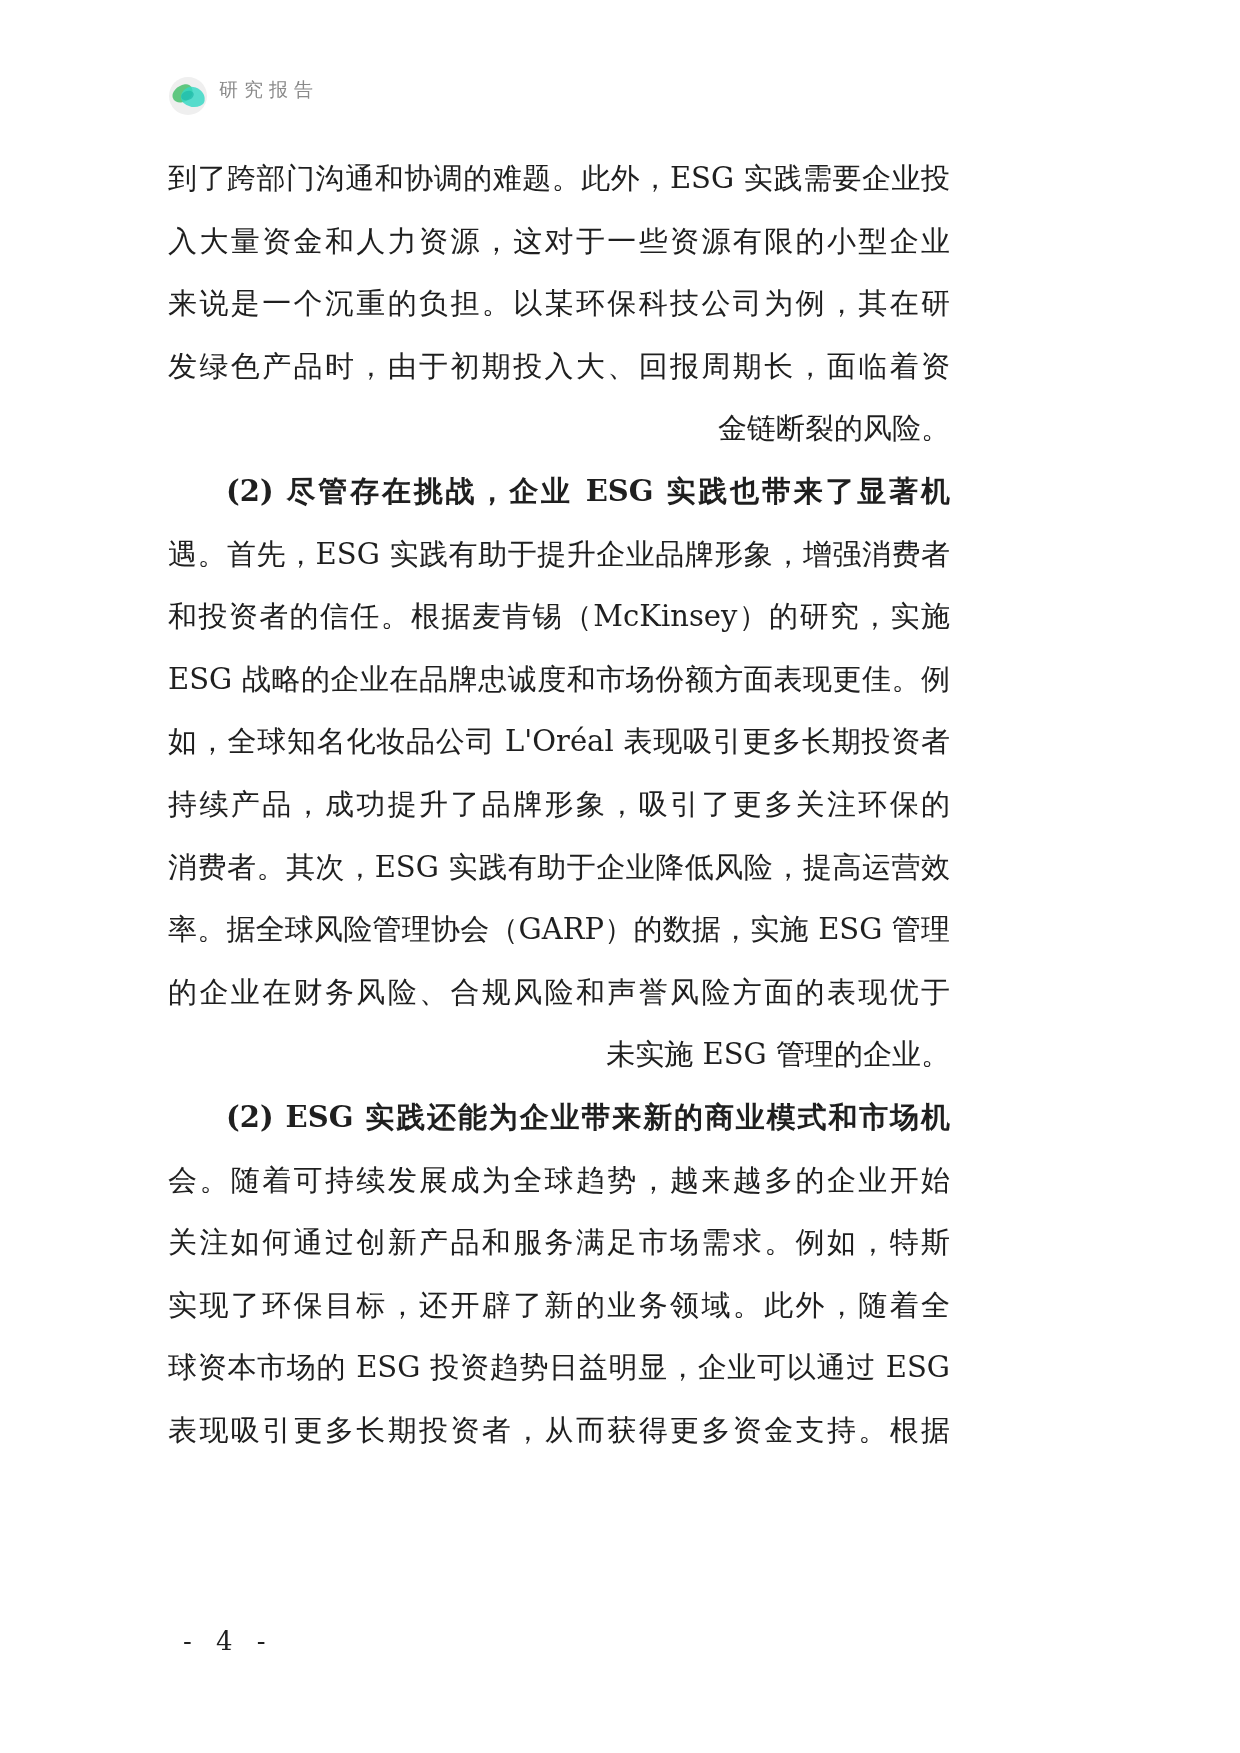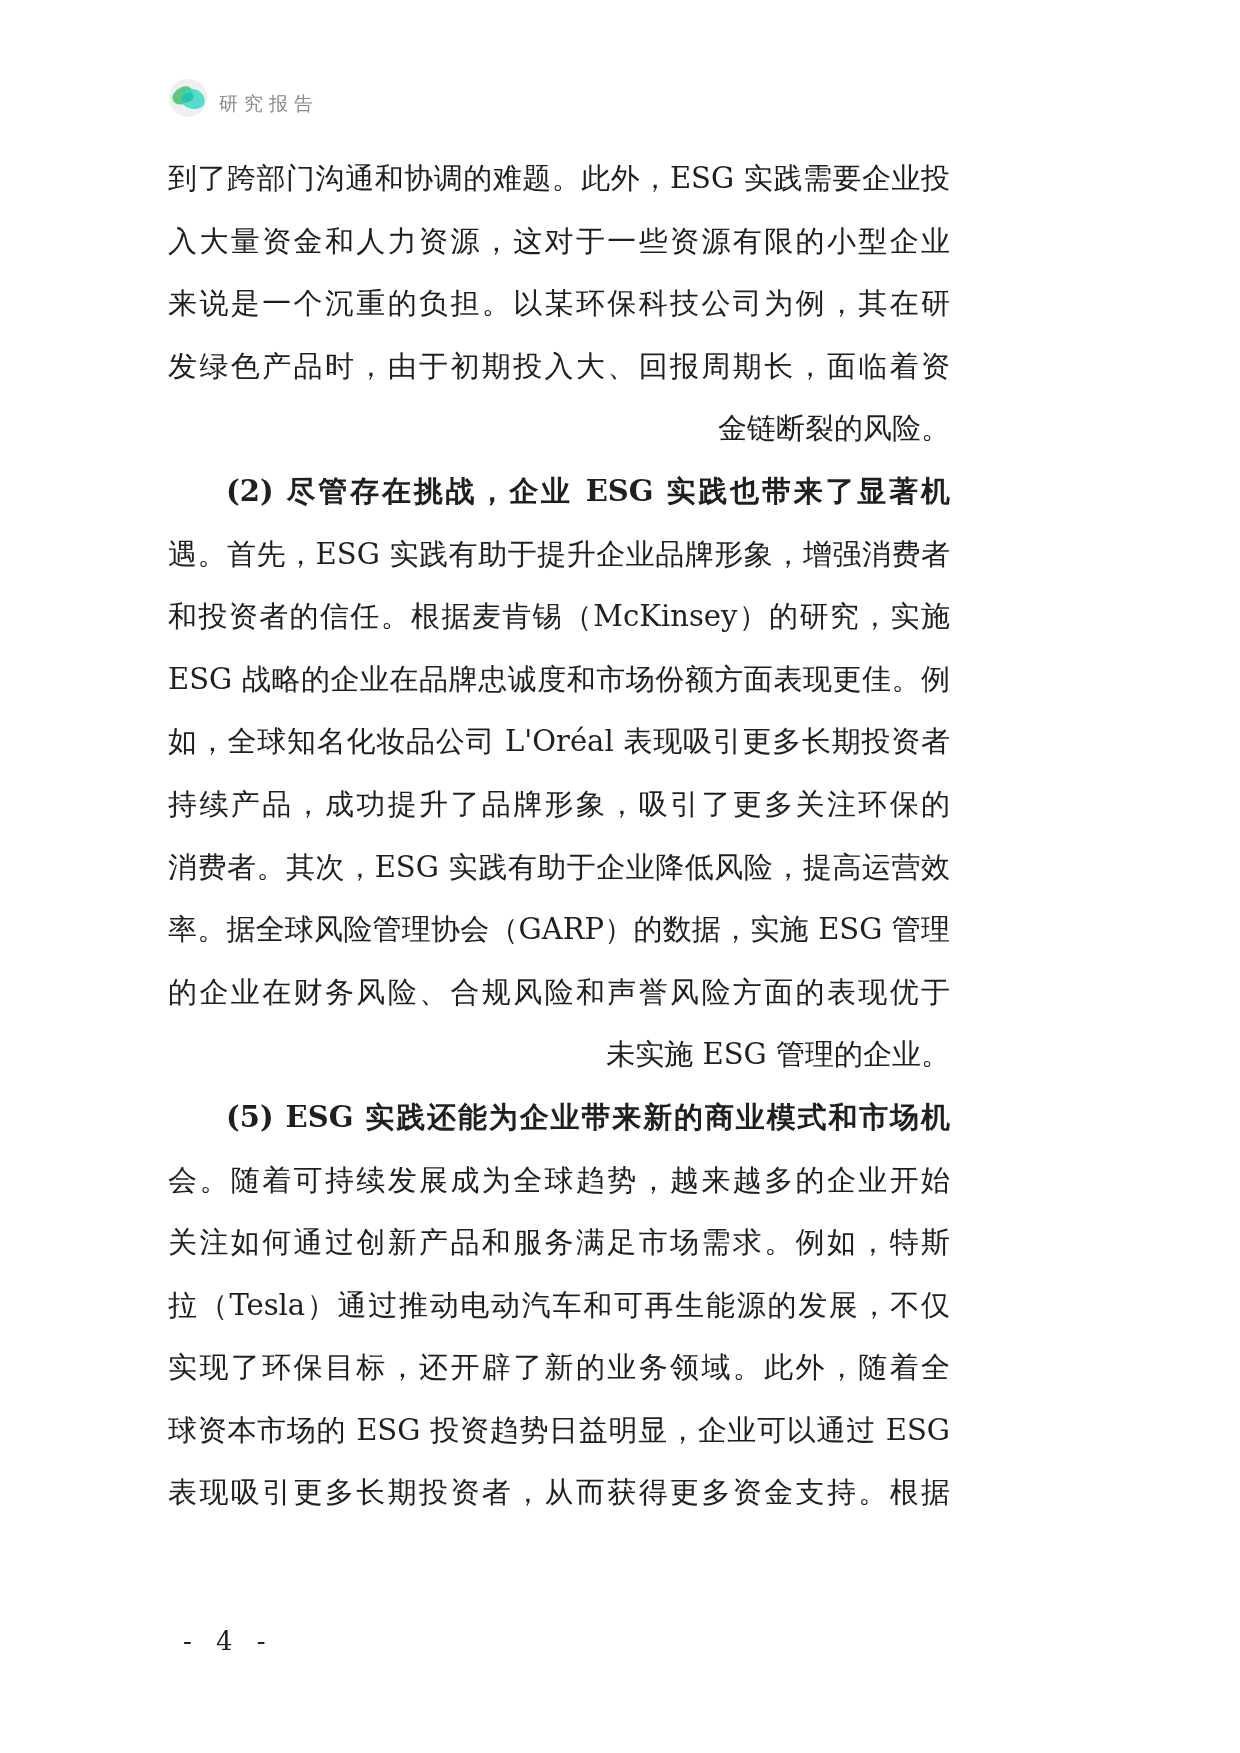--- a/index.html
+++ b/index.html
@@ -17,21 +17,21 @@
     color: #1f1f1f;
   }
 
   
   .header {
     position: absolute;
     left: 169px;
     top: 77px;
     height: 40px;
     display: flex;
-    align-items: flex-end;
+    align-items: flex-start;
   }
   .logo {
     position: relative;
     width: 38px;
     height: 38px;
   }
   .logo .base {
     position: absolute;
     left: 0; top: 0;
     width: 38px; height: 38px;
@@ -131,24 +131,23 @@
       <div class="line stretch indent">(2) 尽管存在挑战，企业 ESG 实践也带来了显著机</div>
       <div class="line stretch">遇。首先，ESG 实践有助于提升企业品牌形象，增强消费者</div>
       <div class="line stretch">和投资者的信任。根据麦肯锡（McKinsey）的研究，实施</div>
       <div class="line stretch">ESG 战略的企业在品牌忠诚度和市场份额方面表现更佳。例</div>
       <div class="line stretch">如，全球知名化妆品公司 L'Oréal 表现吸引更多长期投资者</div>
       <div class="line stretch">持续产品，成功提升了品牌形象，吸引了更多关注环保的</div>
       <div class="line stretch">消费者。其次，ESG 实践有助于企业降低风险，提高运营效</div>
       <div class="line stretch">率。据全球风险管理协会（GARP）的数据，实施 ESG 管理</div>
       <div class="line stretch">的企业在财务风险、合规风险和声誉风险方面的表现优于</div>
       <div class="line">未实施 ESG 管理的企业。</div>
-      <div class="line stretch indent">(5) ESG 实践还能为企业带来新的商业模式和市场机</div>
+      <div class="line stretch indent">(2) ESG 实践还能为企业带来新的商业模式和市场机</div>
       <div class="line stretch">会。随着可持续发展成为全球趋势，越来越多的企业开始</div>
       <div class="line stretch">关注如何通过创新产品和服务满足市场需求。例如，特斯</div>
-      <div class="line stretch">拉（Tesla）通过推动电动汽车和可再生能源的发展，不仅</div>
       <div class="line stretch">实现了环保目标，还开辟了新的业务领域。此外，随着全</div>
       <div class="line stretch">球资本市场的 ESG 投资趋势日益明显，企业可以通过 ESG</div>
       <div class="line stretch">表现吸引更多长期投资者，从而获得更多资金支持。根据</div>
     </div>
 
   <div class="page-number">- 4 -</div>
 
 </div>
 
 </body></html>

